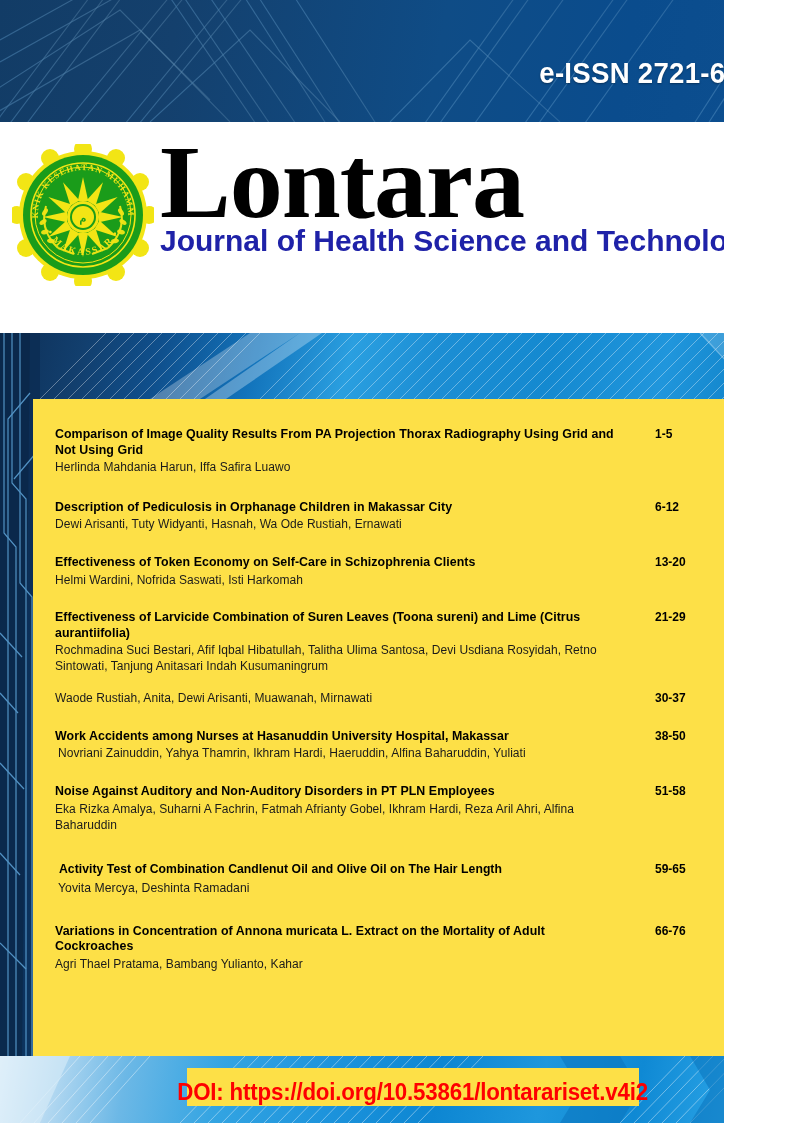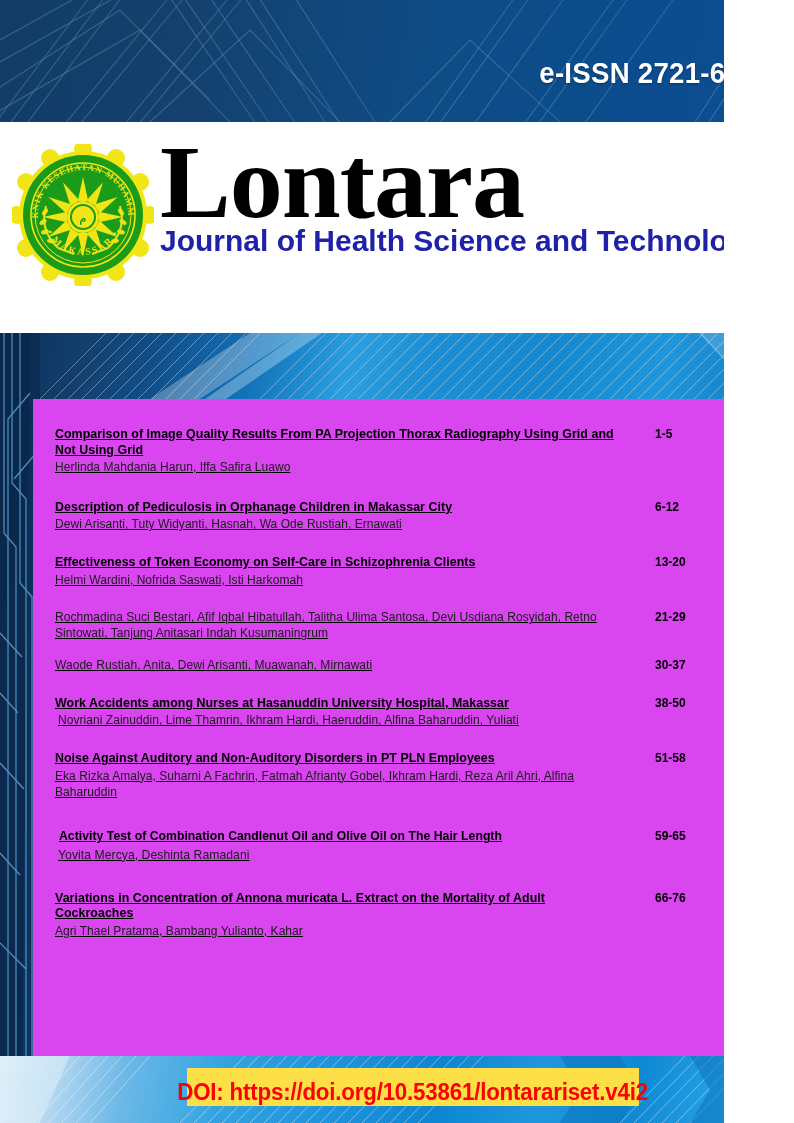--- a/index.html
+++ b/index.html
@@ -80,22 +80,21 @@
        #33a4e2 28%, #1c93dc 42%, #0d86d2 55%, #1e97dd 68%,
        #0f89d4 80%, #2ba4e6 92%, #55b8ec 100%);
     overflow:hidden;
   }
   .bottom-band .blines2{ position:absolute; inset:0; }
 
   
   .toc-card{
     position:absolute; left:33px; top:399px;
     width:728px; height:661px;
-    background:#d946ef;
-    text-decoration:underline;
+    background:#fde047;
   }
   .toc-inner{ padding:28px 46px 0 22px; }
 
   .toc-entry{ position:relative; margin-bottom:18px; }
   .toc-entry .title{
     font-family:"Liberation Sans Narrow","Liberation Sans",sans-serif;
     font-weight:bold; font-size:12.4px; line-height:1.25;
     color:#000000; padding-right:96px;
     letter-spacing:.05px;
   }
@@ -415,32 +414,33 @@
         <div class="pages">6-12</div>
       </div>
 
       <div class="toc-entry" data-idx="2">
         <div class="title">Effectiveness of Token Economy on Self-Care in Schizophrenia Clients</div>
         <div class="authors">Helmi Wardini, Nofrida Saswati, Isti Harkomah</div>
         <div class="pages">13-20</div>
       </div>
 
       <div class="toc-entry" data-idx="3">
+        <div class="title">Effectiveness of Larvicide Combination of Suren Leaves (Toona sureni) and Lime (Citrus aurantiifolia)</div>
         <div class="authors">Rochmadina Suci Bestari, Afif Iqbal Hibatullah, Talitha Ulima Santosa, Devi Usdiana Rosyidah, Retno Sintowati, Tanjung Anitasari Indah Kusumaningrum</div>
         <div class="pages">21-29</div>
       </div>
 
       <div class="toc-entry" data-idx="4">
         <div class="authors">Waode Rustiah, Anita, Dewi Arisanti, Muawanah, Mirnawati</div>
         <div class="pages">30-37</div>
       </div>
 
       <div class="toc-entry indent" data-idx="5">
         <div class="title">Work Accidents among Nurses at Hasanuddin University Hospital, Makassar</div>
-        <div class="authors">Novriani Zainuddin, Lime Thamrin, Ikhram Hardi, Haeruddin, Alfina Baharuddin, Yuliati</div>
+        <div class="authors">Novriani Zainuddin, Yahya Thamrin, Ikhram Hardi, Haeruddin, Alfina Baharuddin, Yuliati</div>
         <div class="pages">38-50</div>
       </div>
 
       <div class="toc-entry" data-idx="6">
         <div class="title">Noise Against Auditory and Non-Auditory Disorders in PT PLN Employees</div>
         <div class="authors">Eka Rizka Amalya, Suharni A Fachrin, Fatmah Afrianty Gobel, Ikhram Hardi, Reza Aril Ahri, Alfina Baharuddin</div>
         <div class="pages">51-58</div>
       </div>
 
       <div class="toc-entry wide" data-idx="7">

